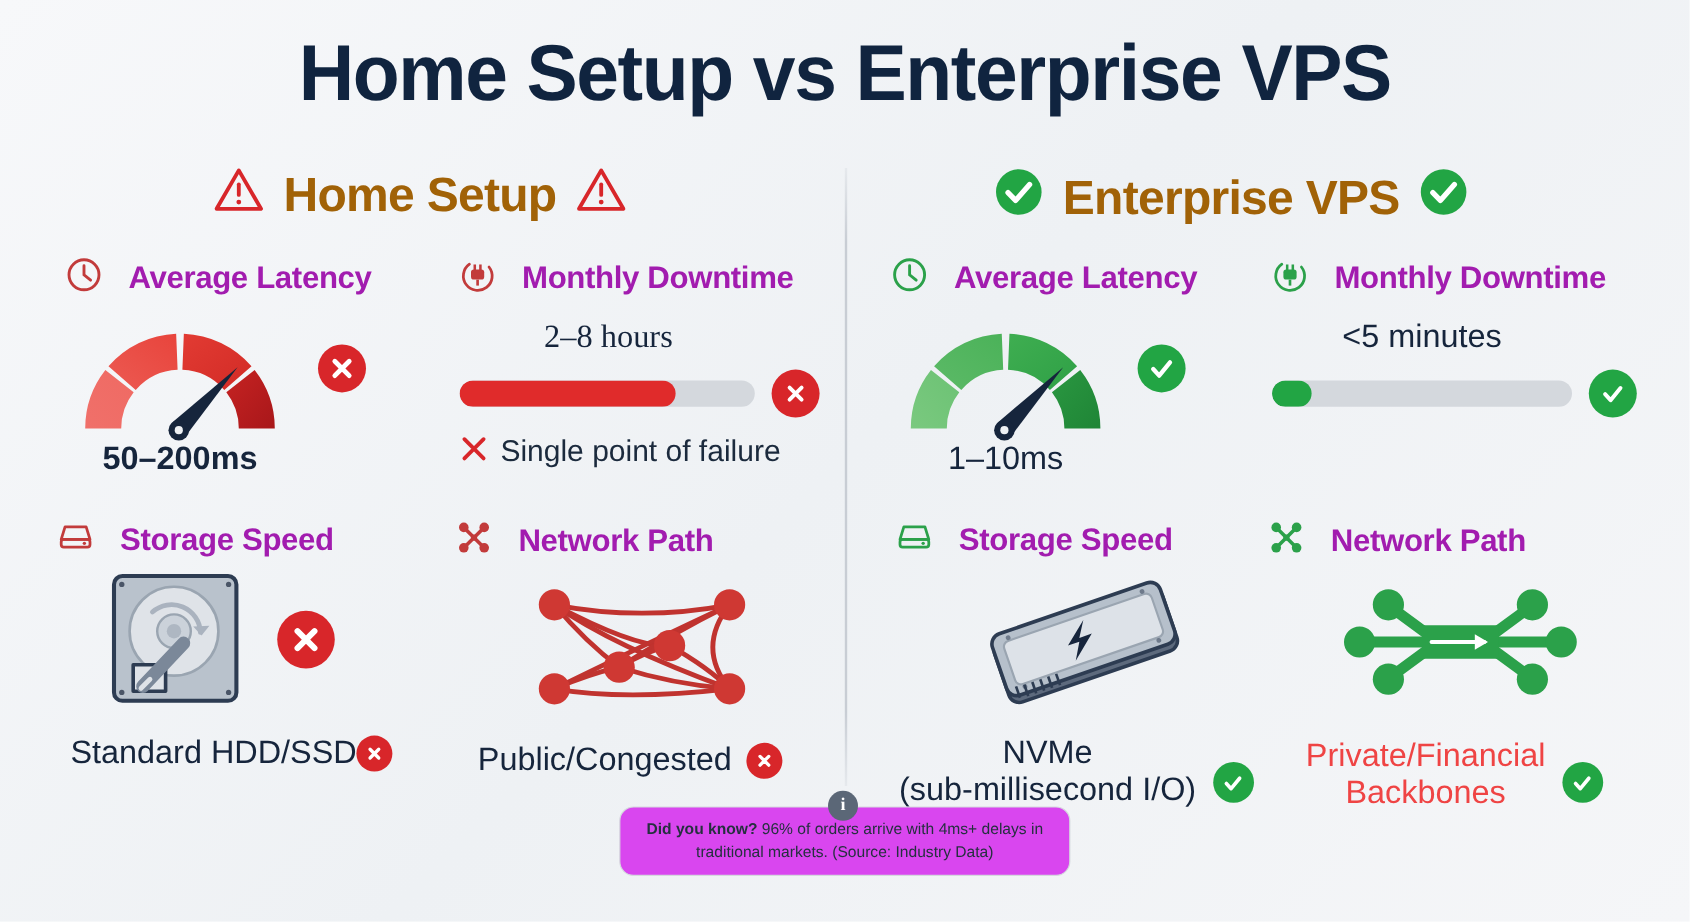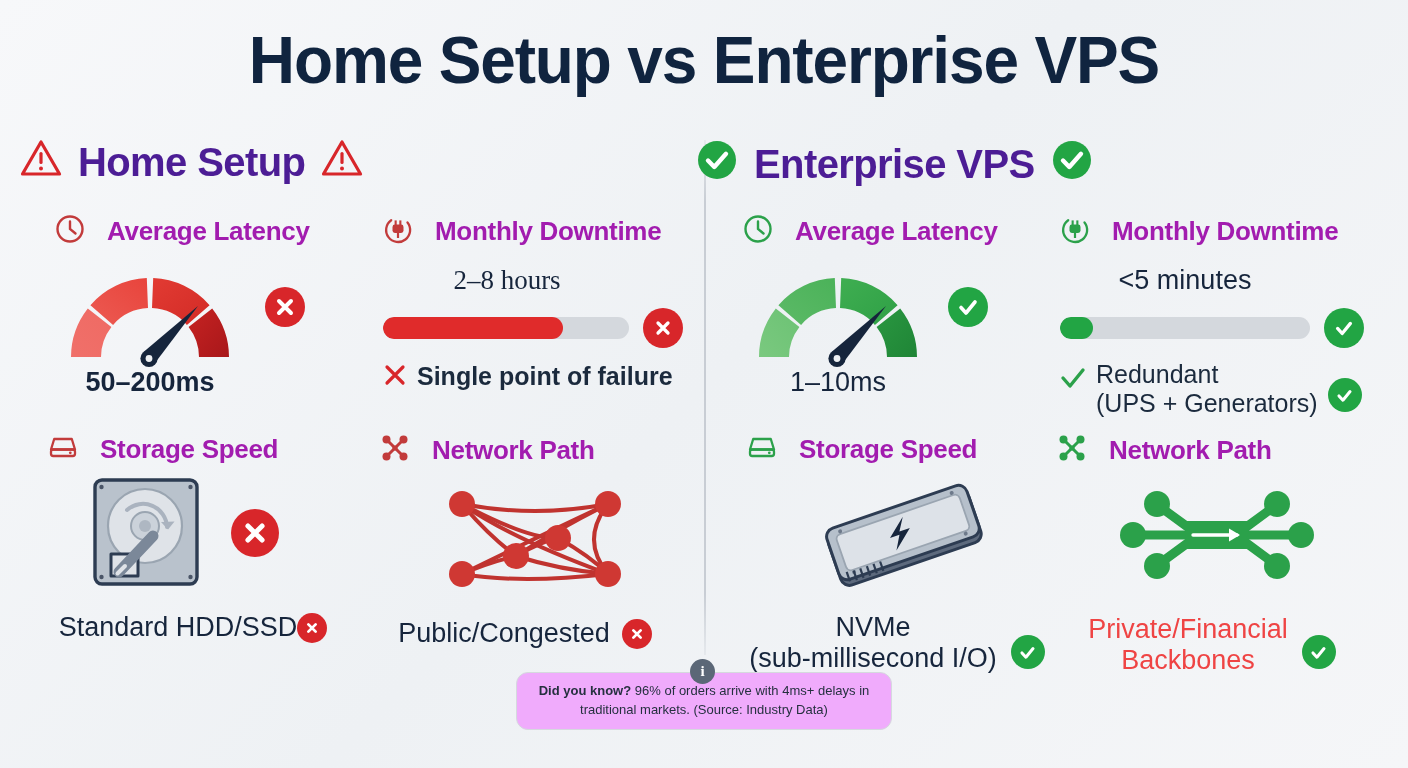--- a/index.html
+++ b/index.html
@@ -22,23 +22,23 @@
     font-weight: bold;
     letter-spacing: -1.2px;
     color: #10243f;
     font-family: "Liberation Sans", sans-serif;
     transform: scaleX(0.97);
   }
 
   
   .col-head {
     position: absolute;
-    display: flex; align-items: center; 
+    display: flex; align-items: center; justify-content: center;
     gap: 16px;
-    font-size: 40px; font-weight: bold; color: #4c1d95;
+    font-size: 40px; font-weight: bold; color: #a16207;
     letter-spacing: -0.6px;
     white-space: nowrap;
   }
   #head-home { top: 139px; left: 20px; width: 660px; }
   #head-vps  { top: 139px; left: 696px; width: 660px; }
 
   
   .divider {
     position: absolute; left: 704px; top: 140px;
     width: 1.6px; height: 515px;
@@ -79,21 +79,21 @@
   .badge.sm { width: 30px; height: 30px; }
   .badge svg { display: block; }
 
   .inline-mark { display: flex; align-items: center; gap: 10px; }
 
   
   .callout {
     position: absolute;
     left: 516px; top: 672px;
     width: 376px; height: 58px;
-    background: #f0abfc;
+    background: #d946ef;
     border: 1px solid #d5d9de;
     border-radius: 12px;
     display: flex; align-items: center; justify-content: center;
     text-align: center;
     padding: 0 18px;
   }
   .callout-text { font-size: 13px; line-height: 1.45; color: #25303f; }
   .callout-text b { font-weight: bold; }
   .callout-badge {
     position: absolute; left: 690px; top: 659px;
@@ -226,21 +226,21 @@
         </svg>
       </div>
     </div>
 
     <div class="inline-mark" style="margin-top:14px;">
       <span>
         <svg width="24" height="24" viewBox="0 0 24 24">
           <path d="M4 4 L20 20 M20 4 L4 20" stroke="#d8262a" stroke-width="3.2" stroke-linecap="round"></path>
         </svg>
       </span>
-      <span style="font-size:25px; color:#1b2a3d;font-weight:bold;">Single point of failure</span>
+      <span style="font-size:25px; color:#1b2a3d;">Single point of failure</span>
     </div>
   </div>
 
   <div class="metric" style="left:48px; top:433px; width:310px;">
     <div class="metric-head">
       <span>
         <svg width="30" height="28" viewBox="0 0 30 28">
           <path d="M6.2 6 H23.8 L27 16.5 H3 Z" fill="none" stroke="#c23b3b" stroke-width="2.3" stroke-linejoin="round"></path>
           <rect x="3" y="16.5" width="24" height="6.5" rx="2.2" fill="none" stroke="#c23b3b" stroke-width="2.3"></rect>
           <circle cx="22.3" cy="19.8" r="1.4" fill="#c23b3b"></circle>
@@ -405,36 +405,20 @@
       <div class="bar-track" style="width:250px;">
         <div class="bar-fill green" style="width:13%;"></div>
       </div>
       <div class="badge green">
         <svg width="22" height="22" viewBox="0 0 24 24">
           <path d="M5 12.5 L10 18 L19 7" fill="none" stroke="#fff" stroke-width="3.6" stroke-linecap="round" stroke-linejoin="round"></path>
         </svg>
       </div>
     </div>
 
-    <div style="display:flex; align-items:flex-start; gap:10px; margin-top:12px;">
-      <span style="flex:none; margin-top:6px;">
-        <svg width="26" height="24" viewBox="0 0 26 24">
-          <path d="M3 12 L10 20 L23 4" fill="none" stroke="#2ba14a" stroke-width="3.4" stroke-linecap="round" stroke-linejoin="round"></path>
-        </svg>
-      </span>
-      <span style="font-size:25px; line-height:1.16; color:#1b2a3d; white-space:nowrap;">
-        <span style="display:block;">Redundant</span>
-        <span style="display:block;">(UPS + Generators)</span>
-      </span>
-      <span class="badge green" style="margin-top:18px; width:34px; height:34px;">
-        <svg width="19" height="19" viewBox="0 0 24 24">
-          <path d="M5 12.5 L10 18 L19 7" fill="none" stroke="#fff" stroke-width="3.8" stroke-linecap="round" stroke-linejoin="round"></path>
-        </svg>
-      </span>
-    </div>
   </div>
 
   <div class="metric" style="left:747px; top:433px; width:310px;">
     <div class="metric-head">
       <span>
         <svg width="30" height="28" viewBox="0 0 30 28">
           <path d="M6.2 6 H23.8 L27 16.5 H3 Z" fill="none" stroke="#2ba14a" stroke-width="2.3" stroke-linejoin="round"></path>
           <rect x="3" y="16.5" width="24" height="6.5" rx="2.2" fill="none" stroke="#2ba14a" stroke-width="2.3"></rect>
           <circle cx="22.3" cy="19.8" r="1.4" fill="#2ba14a"></circle>
         </svg>

